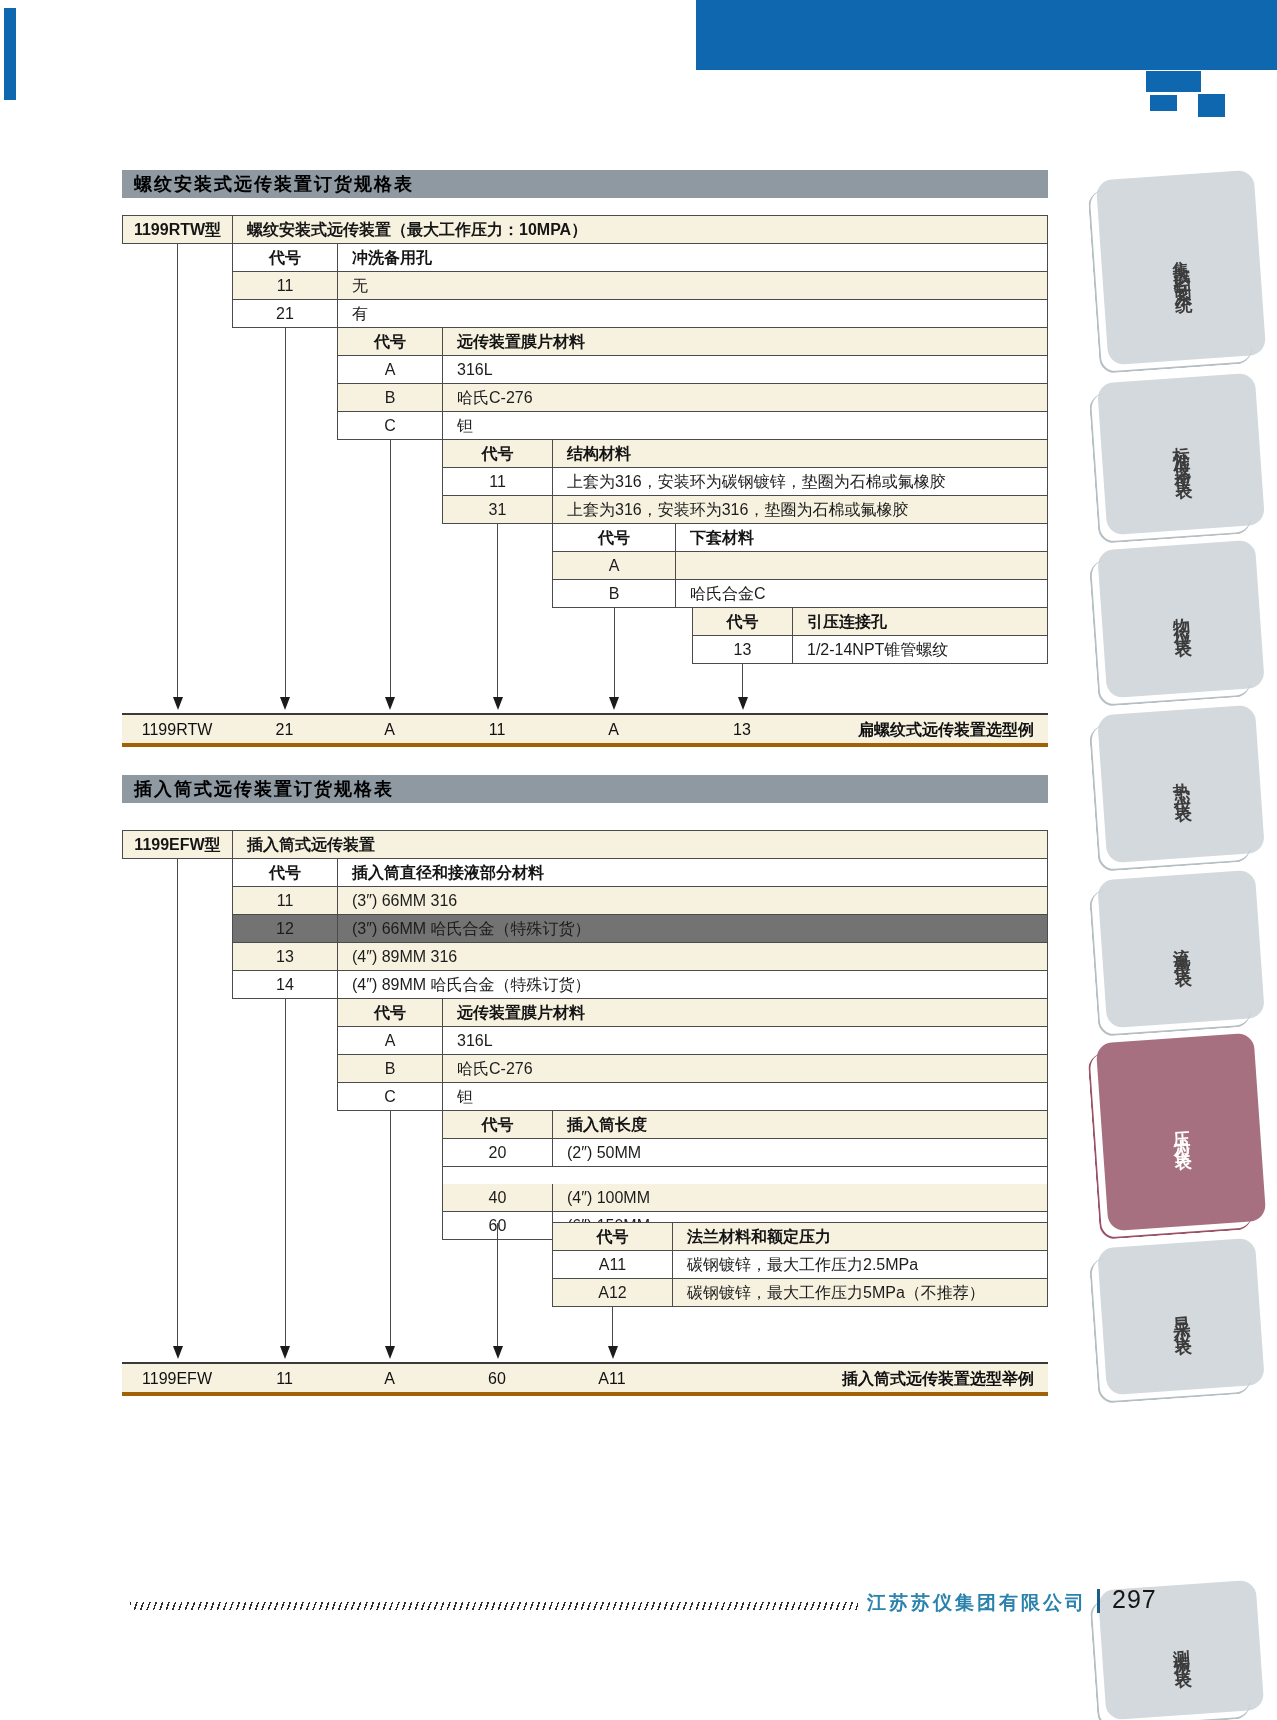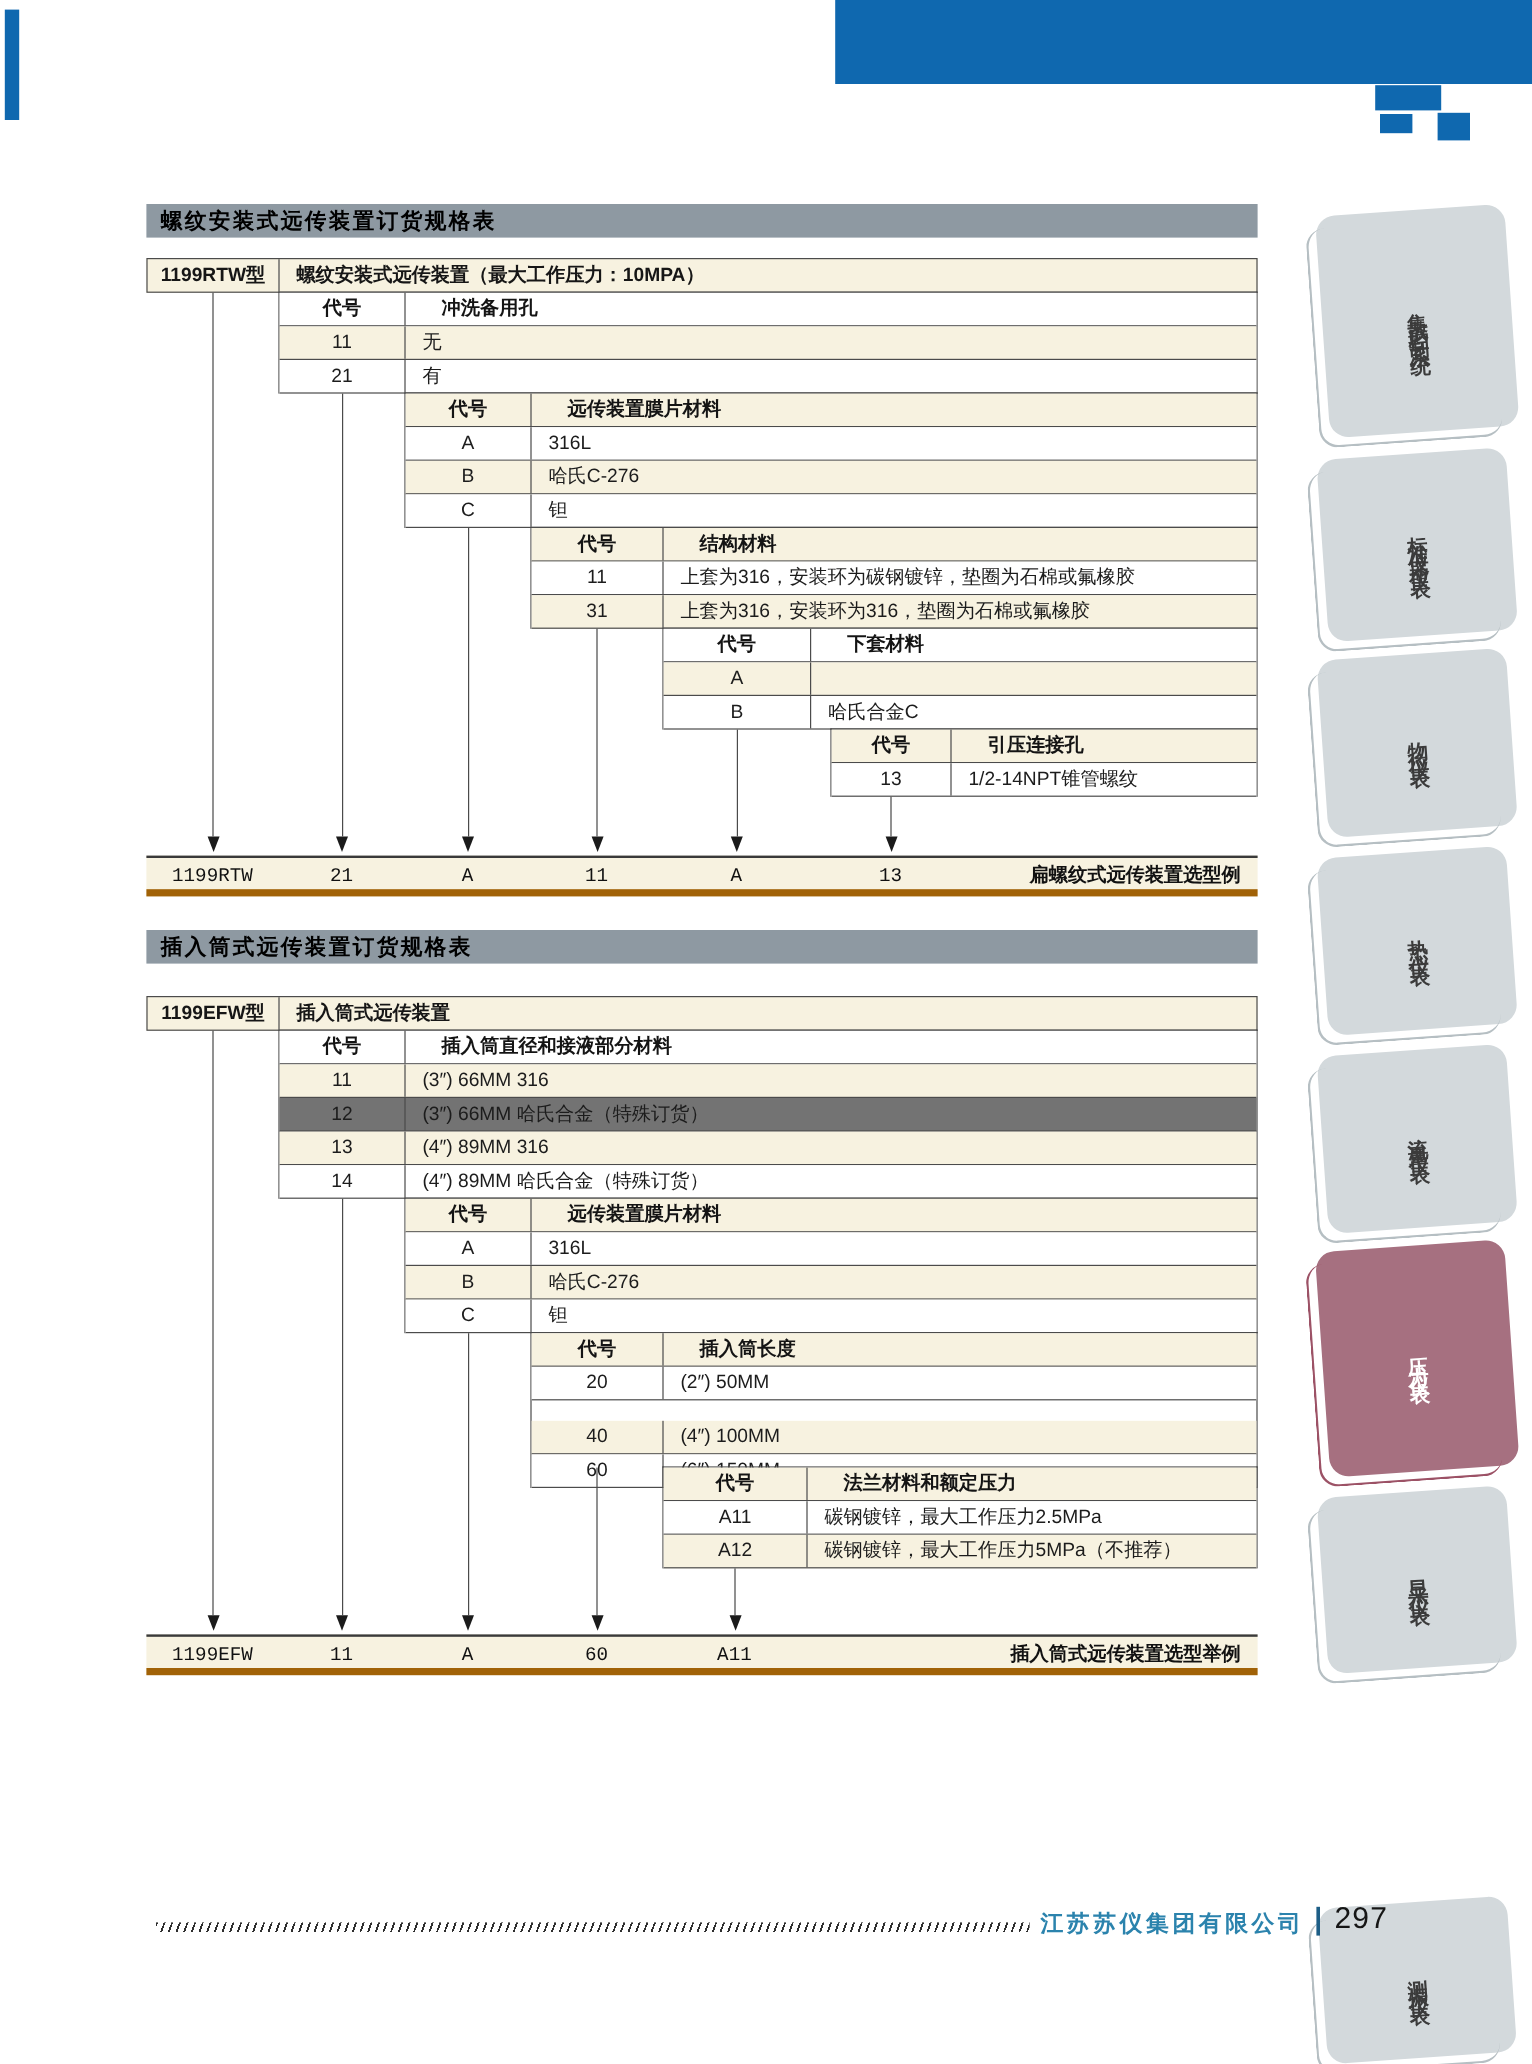--- a/index.html
+++ b/index.html
@@ -19,30 +19,30 @@
   .model-row{display:flex;border:1px solid #4b4b4b;height:29px;}
   .model-row .label-cell{flex:0 0 110px;text-align:center;font-weight:bold;font-size:16px;line-height:27px;
        border-right:1px solid #4b4b4b;box-sizing:border-box;color:#161616;}
   .model-row .desc-cell{flex:1;font-weight:bold;font-size:16px;line-height:27px;padding-left:14px;
        white-space:nowrap;overflow:hidden;color:#161616;}
   .section{border:1px solid #4b4b4b;border-bottom:none;}
   .trow{display:flex;height:28px;box-sizing:border-box;border-bottom:1px solid #4b4b4b;
         font-size:16px;line-height:27px;color:#1c1c1c;}
   .trow .code-cell{text-align:center;border-right:1px solid #4b4b4b;box-sizing:border-box;flex:0 0 auto;}
   .trow .desc-cell{flex:1;padding-left:14px;white-space:nowrap;overflow:hidden;}
-  .trow.hdr{font-weight:bold;color:#141414;gap:16px;}
+  .trow.hdr{font-weight:bold;color:#141414;}
 
   
   .conn-line{position:absolute;width:1px;background:#4a4a4a;}
   .arrow-head{position:absolute;width:0;height:0;border-left:5px solid transparent;
        border-right:5px solid transparent;border-top:13px solid #1b1b1b;}
 
   
   .summary-row{position:absolute;height:34px;background:var(--cream,#f7f2e0);box-sizing:border-box;
-       border-top:2px solid #3a3a3a;border-bottom:6px solid #a16207;font-family:Liberation Mono, monospace;}
+       border-top:2px solid #3a3a3a;border-bottom:4px solid #a16207;}
   .sum-val{position:absolute;transform:translateX(-50%);line-height:30px;font-size:16px;color:#111;}
   .sum-label{position:absolute;right:14px;line-height:30px;font-weight:bold;font-size:16px;color:#111;white-space:nowrap;}
 
   
   .side-tab{position:absolute;left:1102px;width:158px;border-radius:16px;background:#d3d9dc;
        transform:rotate(-4deg);display:flex;align-items:center;justify-content:center;}
   .side-tab::after{content:"";position:absolute;left:-9px;right:14px;top:10px;bottom:-8px;
        border-left:2px solid #b6bfc3;border-bottom:2px solid #b6bfc3;border-radius:16px;}
   .side-tab .vtext{writing-mode:vertical-rl;text-orientation:upright;font-size:17px;letter-spacing:7px;
        font-weight:bold;color:#3b3b3b;}

